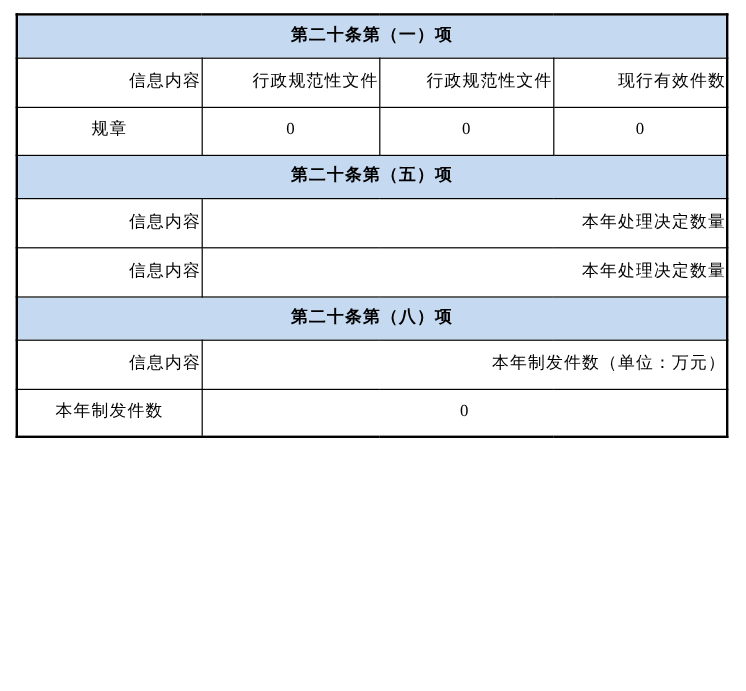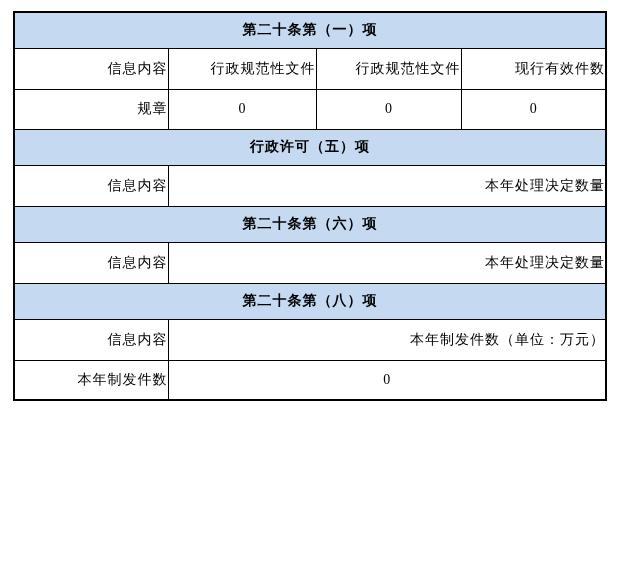--- a/index.html
+++ b/index.html
@@ -40,21 +40,21 @@
     font-weight: 700;
     height: 36px;
     letter-spacing: 1px;
   }
   td.col-header {
     text-align: right;
     height: 41px;
     letter-spacing: 1px;
   }
   td.row-label {
-    text-align: right;
+    text-align: center;
     height: 40px;
     letter-spacing: 1px;
   }
   td.cell-value {
     text-align: center;
     height: 40px;
   }
 </style>
 </head>
 <body>
@@ -79,30 +79,27 @@
       <td class="col-header">现行有效件数</td>
     </tr>
     <tr>
       <td class="row-label">规章</td>
       <td class="cell-value">0</td>
       <td class="cell-value">0</td>
       <td class="cell-value">0</td>
     </tr>
 
     <tr>
-      <td class="section-title" colspan="4">行政许可（五）项</td>
+      <td class="section-title" colspan="4">第二十条第（五）项</td>
     </tr>
     <tr>
       <td class="col-header">信息内容</td>
       <td class="col-header" colspan="3">本年处理决定数量</td>
     </tr>
 
-    <tr>
-      <td class="section-title" colspan="4">第二十条第（六）项</td>
-    </tr>
     <tr>
       <td class="col-header">信息内容</td>
       <td class="col-header" colspan="3">本年处理决定数量</td>
     </tr>
 
     <tr>
       <td class="section-title" colspan="4">第二十条第（八）项</td>
     </tr>
     <tr>
       <td class="col-header">信息内容</td>

